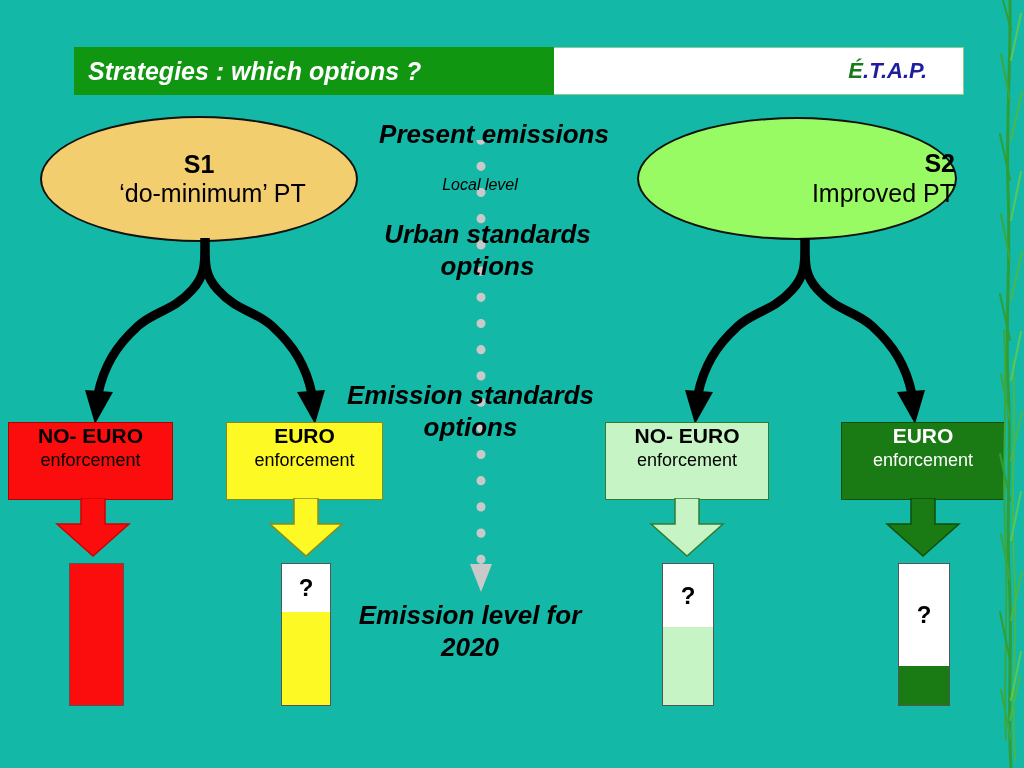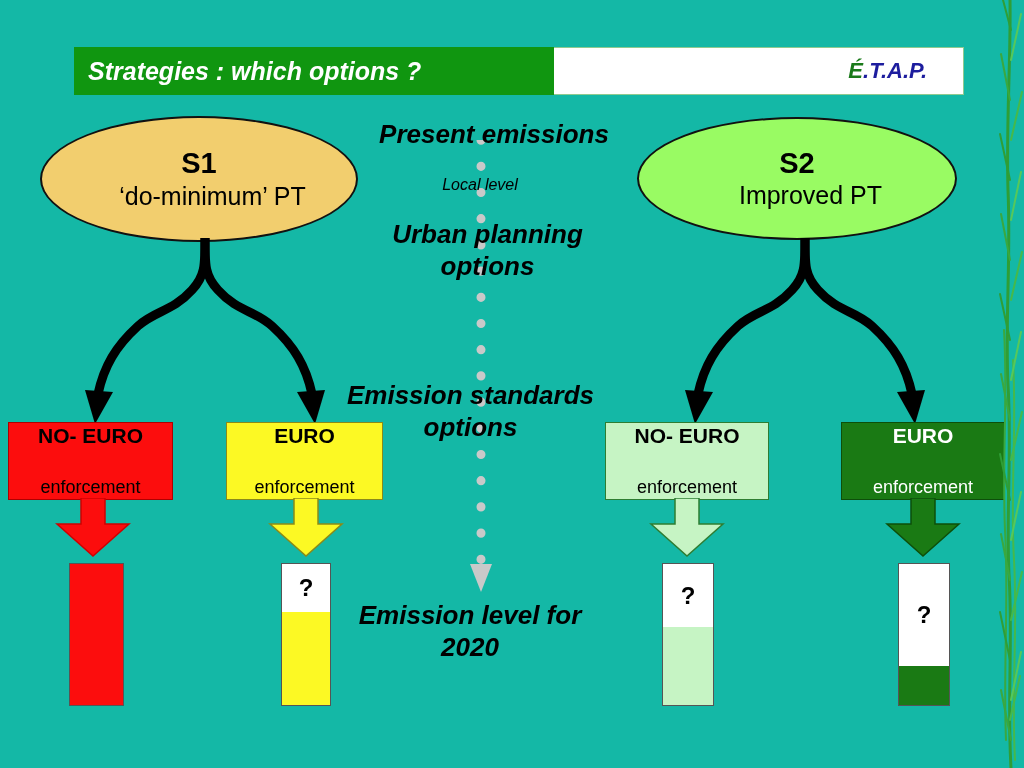--- a/index.html
+++ b/index.html
@@ -83,23 +83,24 @@
     width: 318px;
     height: 126px;
     background: #F2CE6E;
   }
   #ellipse-s2 {
     left: 637px;
     top: 117px;
     width: 320px;
     height: 123px;
     background: #99FB63;
+    align-items: flex-end;
   }
   .ellipse-title {
-    font-size: 29px;
+    font-size: 25px;
     font-weight: bold;
     line-height: 1.15;
   }
   .ellipse-sub {
     font-size: 25px;
     font-weight: normal;
     line-height: 1.2;
     margin-left: 27px;
   }
 
@@ -165,21 +166,21 @@
   #branch-right { left: 660px; top: 238px; width: 290px; height: 196px; }
 
   
   .enf-box {
     position: absolute;
     box-sizing: border-box;
     border: 1.5px solid #333333;
     display: flex;
     flex-direction: column;
     align-items: center;
-    justify-content: space-between;
+    justify-content: flex-start;
     text-align: center;
   }
   .enf-line1 {
     font-size: 21px;
     font-weight: bold;
     line-height: 1.25;
   }
   .enf-line2 {
     font-size: 18px;
     font-weight: normal;
@@ -256,21 +257,21 @@
     <div class="ellipse-sub">Improved PT</div>
   </div>
 
   <svg id="dotted-arrow" viewBox="0 0 30 460">
     <line x1="15" y1="0" x2="15" y2="425" stroke="#c9c9c9" stroke-width="9" stroke-linecap="round" stroke-dasharray="0.2 26"></line>
     <polygon points="4,424 26,424 15,452" fill="#c9c9c9"></polygon>
   </svg>
 
   <div class="centre-text" id="txt-present">Present emissions</div>
   <div class="centre-text" id="txt-local">Local level</div>
-  <div class="centre-text" id="txt-urban">Urban planning options</div>
+  <div class="centre-text" id="txt-urban">Urban standards options</div>
   <div class="centre-text" id="txt-standards">Emission standards options</div>
   <div class="centre-text" id="txt-level">Emission level for 2020</div>
 
   <svg class="branch-svg" id="branch-left" viewBox="0 0 290 196">
     <path d="M145,0 C145,28 145,38 132,52 C112,74 96,72 78,88 C56,108 44,128 38,156" fill="none" stroke="#000000" stroke-width="9" stroke-linecap="round"></path>
     <polygon points="25,152 53,154 35,186" fill="#000000"></polygon>
     <path d="M145,0 C145,28 145,38 158,52 C178,74 194,72 212,88 C234,108 246,128 252,156" fill="none" stroke="#000000" stroke-width="9" stroke-linecap="round"></path>
     <polygon points="237,154 265,152 255,186" fill="#000000"></polygon>
   </svg>
 

